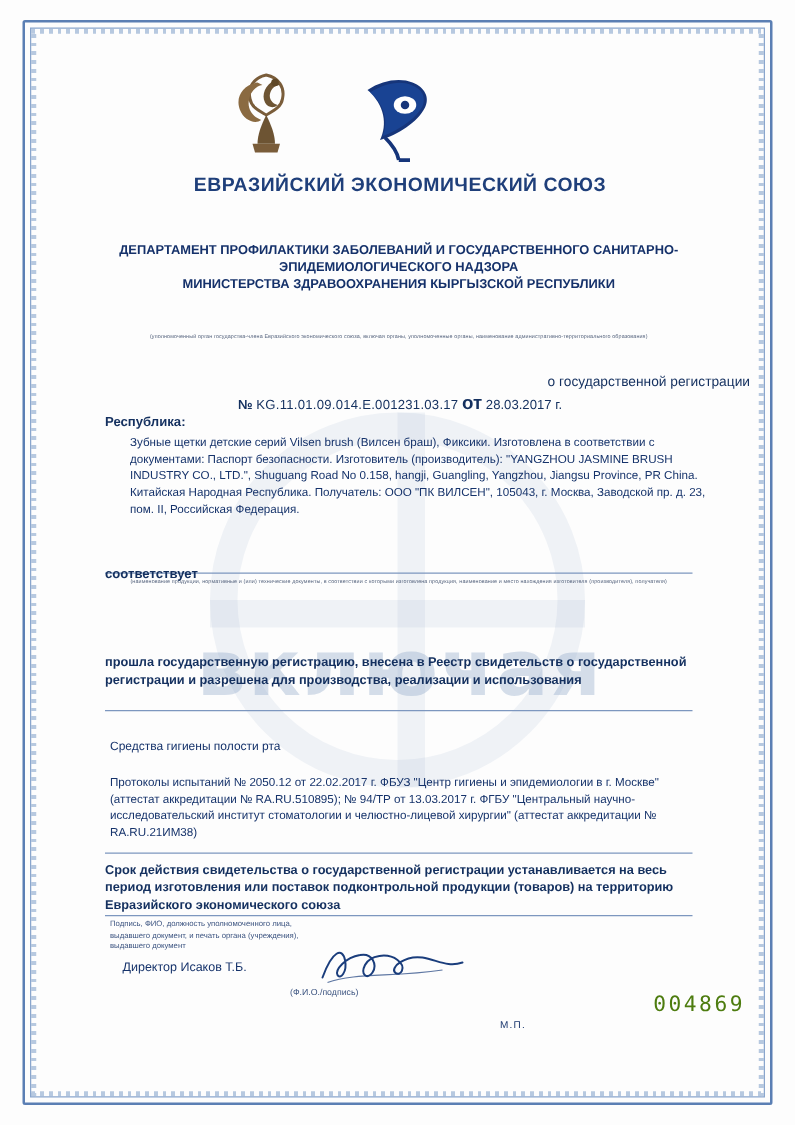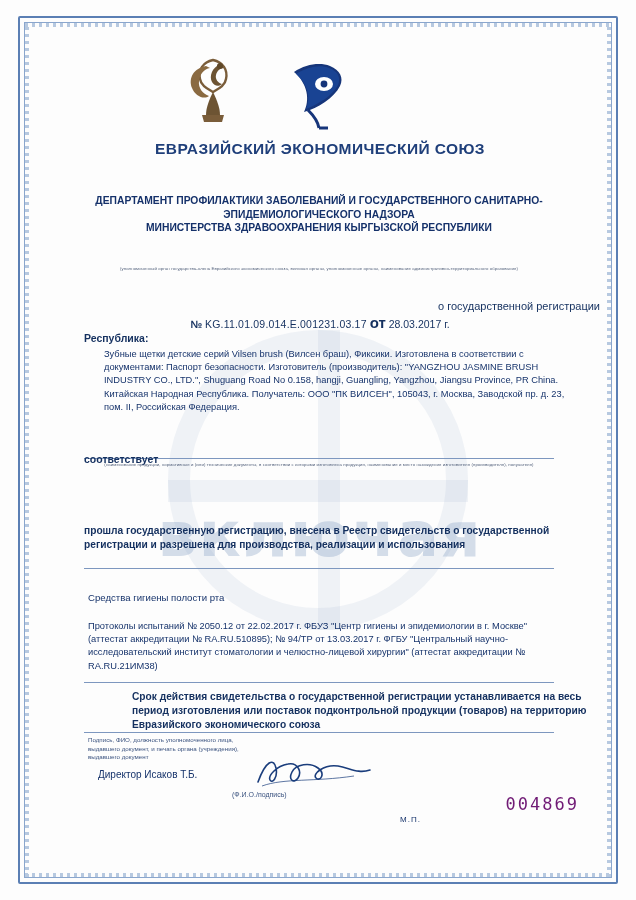--- a/index.html
+++ b/index.html
@@ -218,21 +218,20 @@
   #hr-3 { top: 682px; }
 
   #validity-text {
     position: absolute;
     left: 84px; top: 690px;
     width: 470px;
     color: #14305f;
     font-weight: bold;
     font-size: 10.2px;
     line-height: 14px;
-    margin-left: 48px;
   }
   #hr-4 { top: 732px; }
 
   #signature-note {
     position: absolute;
     left: 88px; top: 736px;
     width: 300px;
     color: #3c5480;
     font-size: 6.2px;
     line-height: 8.6px;
@@ -253,22 +252,22 @@
   #mp-note {
     position: absolute;
     left: 400px; top: 800px;
     color: #16336b;
     font-size: 8px;
     letter-spacing: 1px;
     margin-top: 15px;
   }
   #serial-number {
     position: absolute;
-    right: 57px; top: 794px;
-    color: #701a75;
+    right: 40px; top: 794px;
+    color: #4d7c0f;
     font-family: "DejaVu Sans Mono", monospace;
     font-size: 17px;
     letter-spacing: 2px;
   }
   .sig-svg { position: absolute; left: 254px; top: 752px; }
 </style>
 </head>
 <body>
 
 <div id="page">

